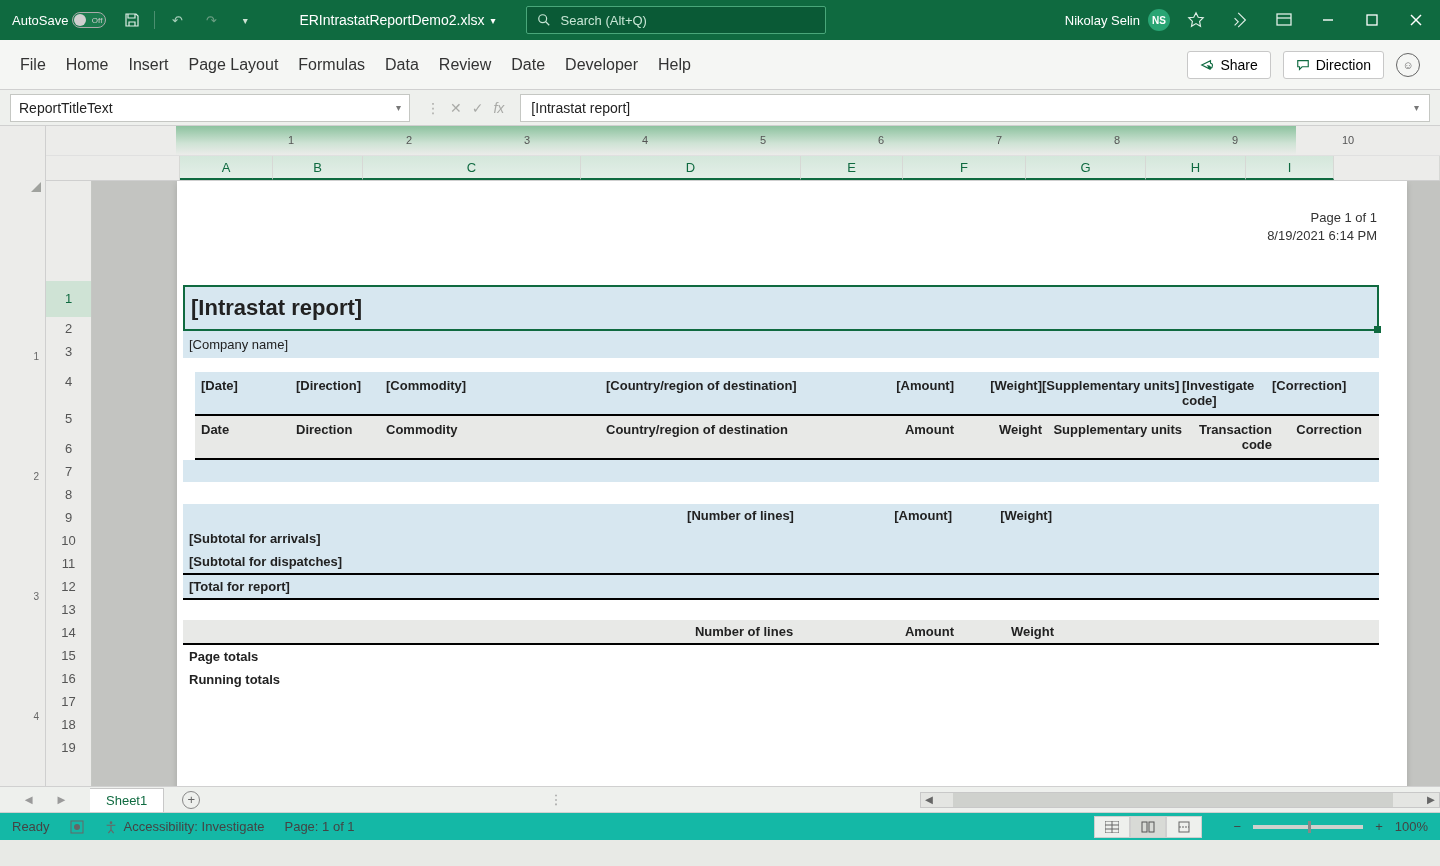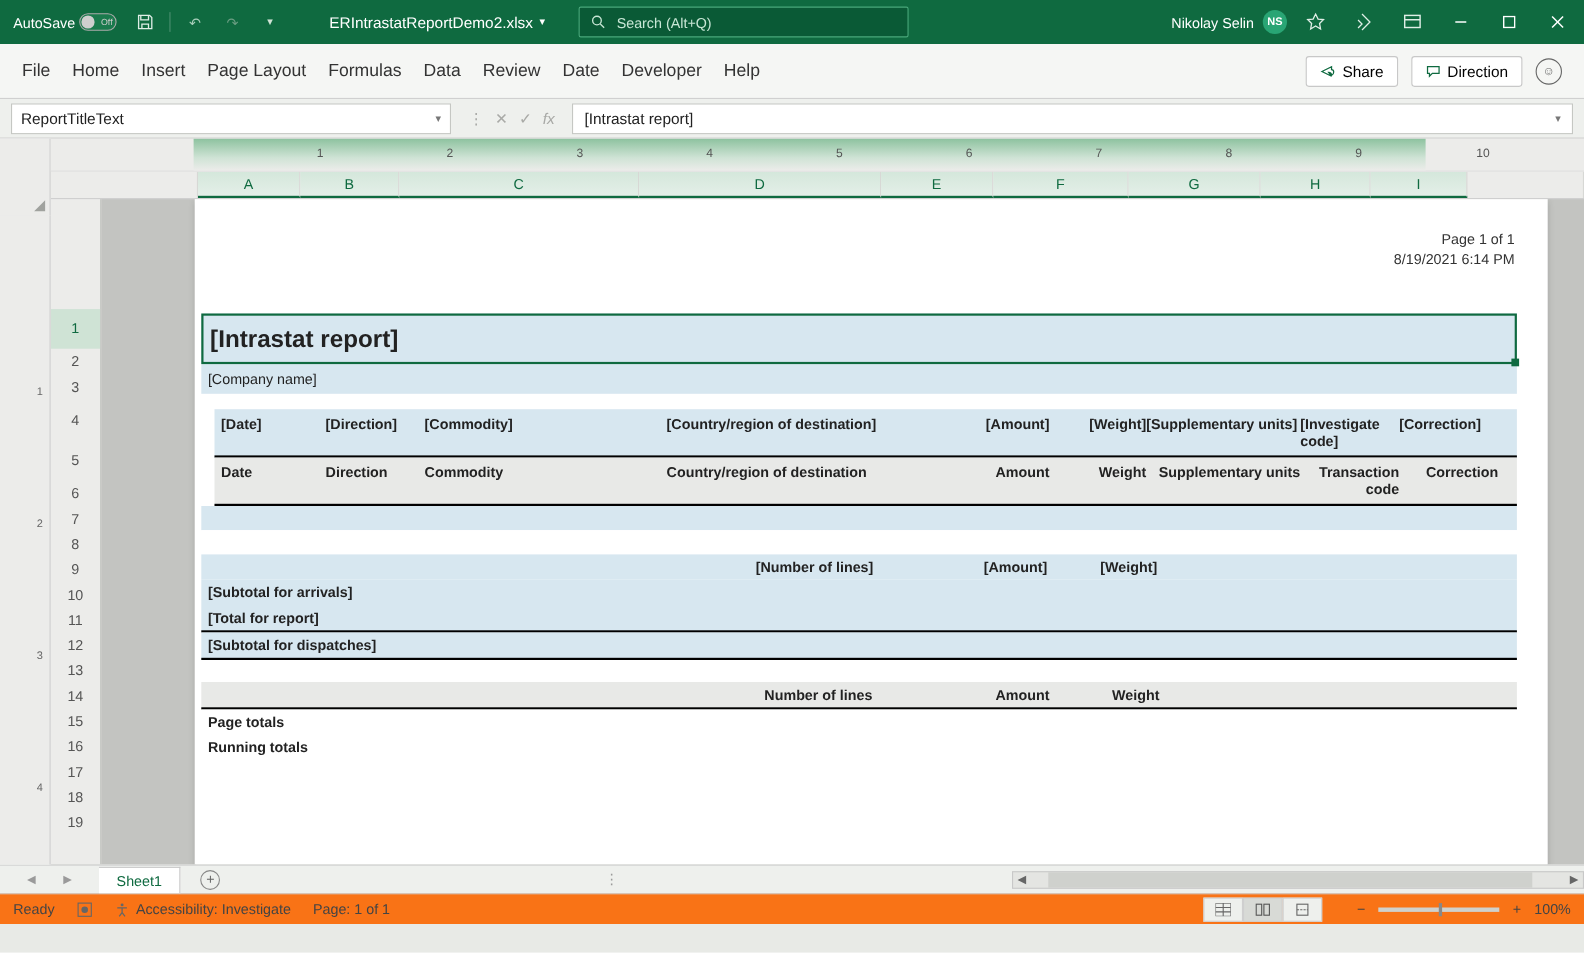--- a/index.html
+++ b/index.html
@@ -81,21 +81,21 @@
   
   .tabs-bar { height: 26px; background: #eef0ed; display: flex; align-items: center; border-top: 1px solid #d0d0d0; }
   .nav-arrows { width: 90px; display: flex; align-items: center; justify-content: center; gap: 20px; color: #9a9a9a; }
   .sheet-tab { background: #fff; padding: 4px 16px; font-size: 13px; color: #0f6a40; font-weight: 400; border-top: 1px solid #c8c8c8; border-right: 1px solid #c8c8c8; }
   .add-sheet { margin-left: 18px; width: 18px; height: 18px; border: 1.5px solid #888; border-radius: 50%; display: flex; align-items: center; justify-content: center; color: #666; font-size: 13px; }
   .hsb { margin-left: auto; width: 520px; height: 16px; background: #e4e5e2; border: 1px solid #c8c8c8; display: flex; align-items: center; }
   .hsb .thumb { width: 440px; height: 100%; background: #cfd1cd; margin-left: 16px; }
   .hsb .arrow { width: 16px; display: flex; align-items: center; justify-content: center; color: #666; }
   
   
-  .status { height: 28px; background: #f97316; border-top: 1px solid #d0d0d0; display: flex; align-items: center; padding: 0 12px; gap: 20px; font-size: 13px; color: #444; }
+  .status { height: 28px; background: #14b8a6; border-top: 1px solid #d0d0d0; display: flex; align-items: center; padding: 0 12px; gap: 20px; font-size: 13px; color: #444; }
   .status .views { margin-left: auto; display: flex; align-items: center; gap: 0; }
   .view-btn { width: 36px; height: 22px; border: 1px solid #cfcfcf; display: flex; align-items: center; justify-content: center; background: #eef0ed; }
   .view-btn.active { background: #d8dad6; }
   .zoom { display: flex; align-items: center; gap: 12px; margin-left: 12px; }
   .zoom-slider { width: 110px; height: 4px; background: #cfd1cd; position: relative; }
   .zoom-slider::after { content: ""; position: absolute; left: 50%; top: -4px; width: 3px; height: 12px; background: #888; }
   
   svg { display: block; }
 </style>
 </head>
@@ -316,22 +316,22 @@
               </div>
               <div class="blue-band"></div>
               <div class="white-band"></div>
               <div class="totals-row">
                 <div></div>
                 <div style="text-align:center">[Number of lines]</div>
                 <div class="right">[Amount]</div>
                 <div class="right">[Weight]</div>
               </div>
               <div class="subtotal">[Subtotal for arrivals]</div>
+              <div class="subtotal line-btm">[Subtotal for dispatches]</div>
               <div class="subtotal line-btm">[Total for report]</div>
-              <div class="subtotal line-btm">[Subtotal for dispatches]</div>
               <div style="height:20px;background:#fff"></div>
               <div class="plain-row line-btm">
                 <div></div>
                 <div style="text-align:center">Number of lines</div>
                 <div class="right">Amount</div>
                 <div class="right">Weight</div>
               </div>
               <div class="plain-row white">
                   <div>Page totals</div>
                 </div>

